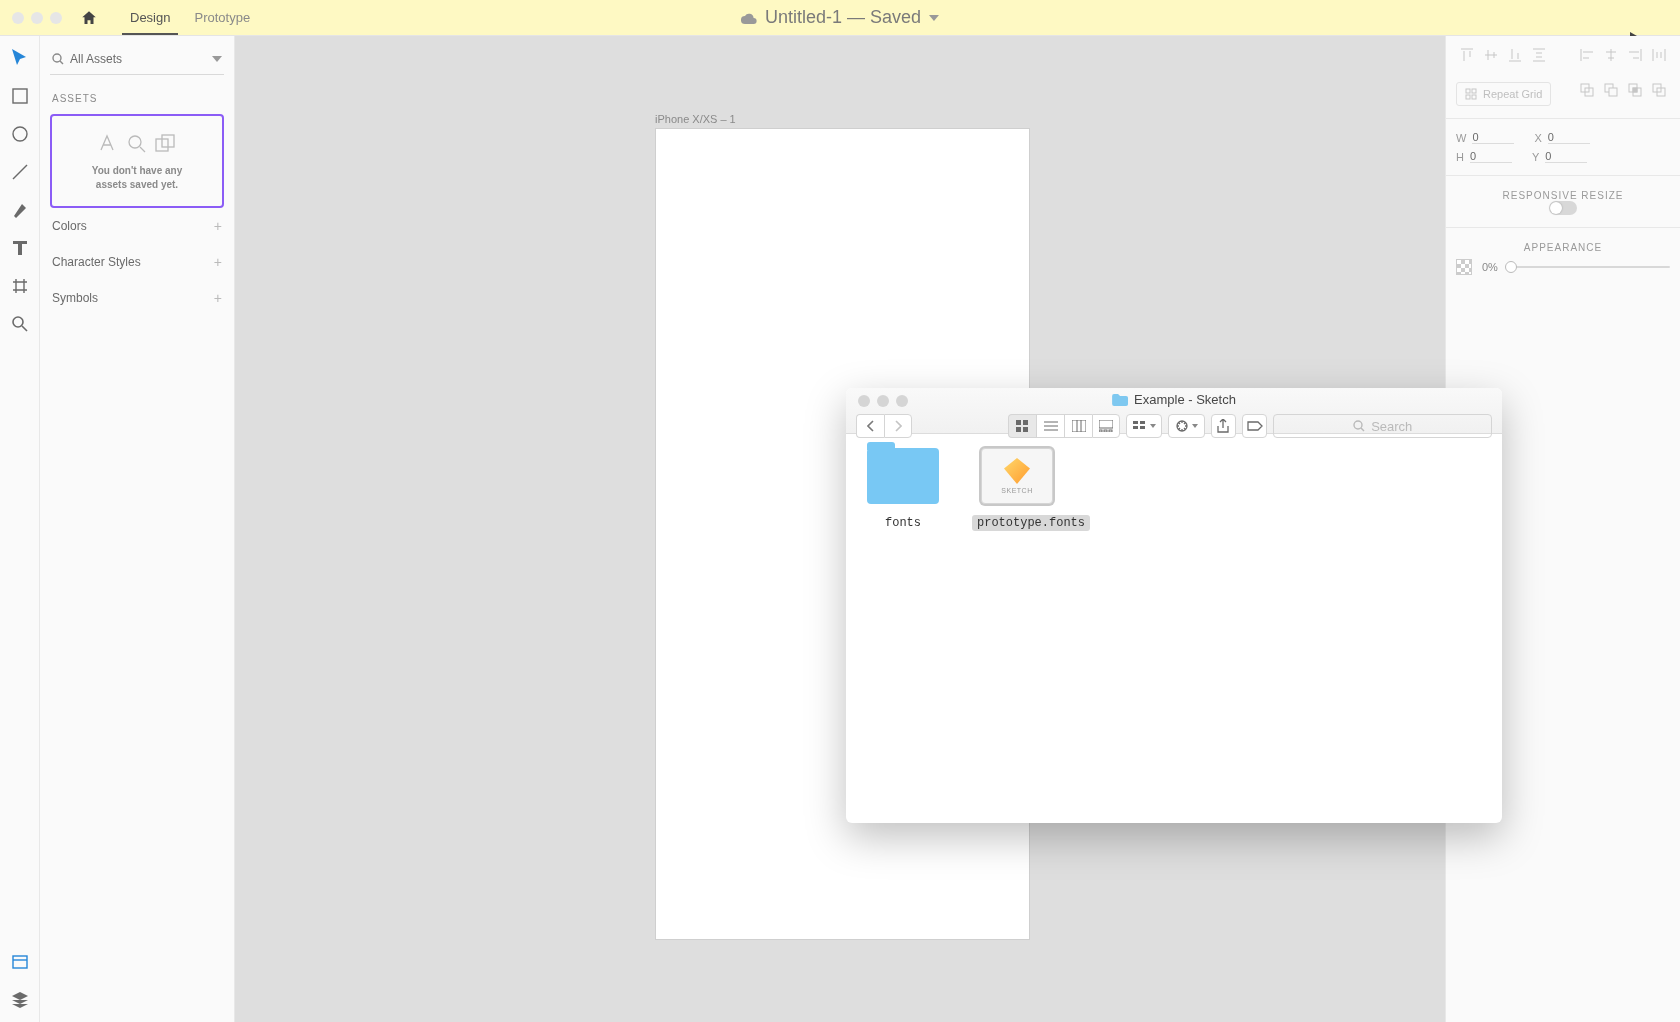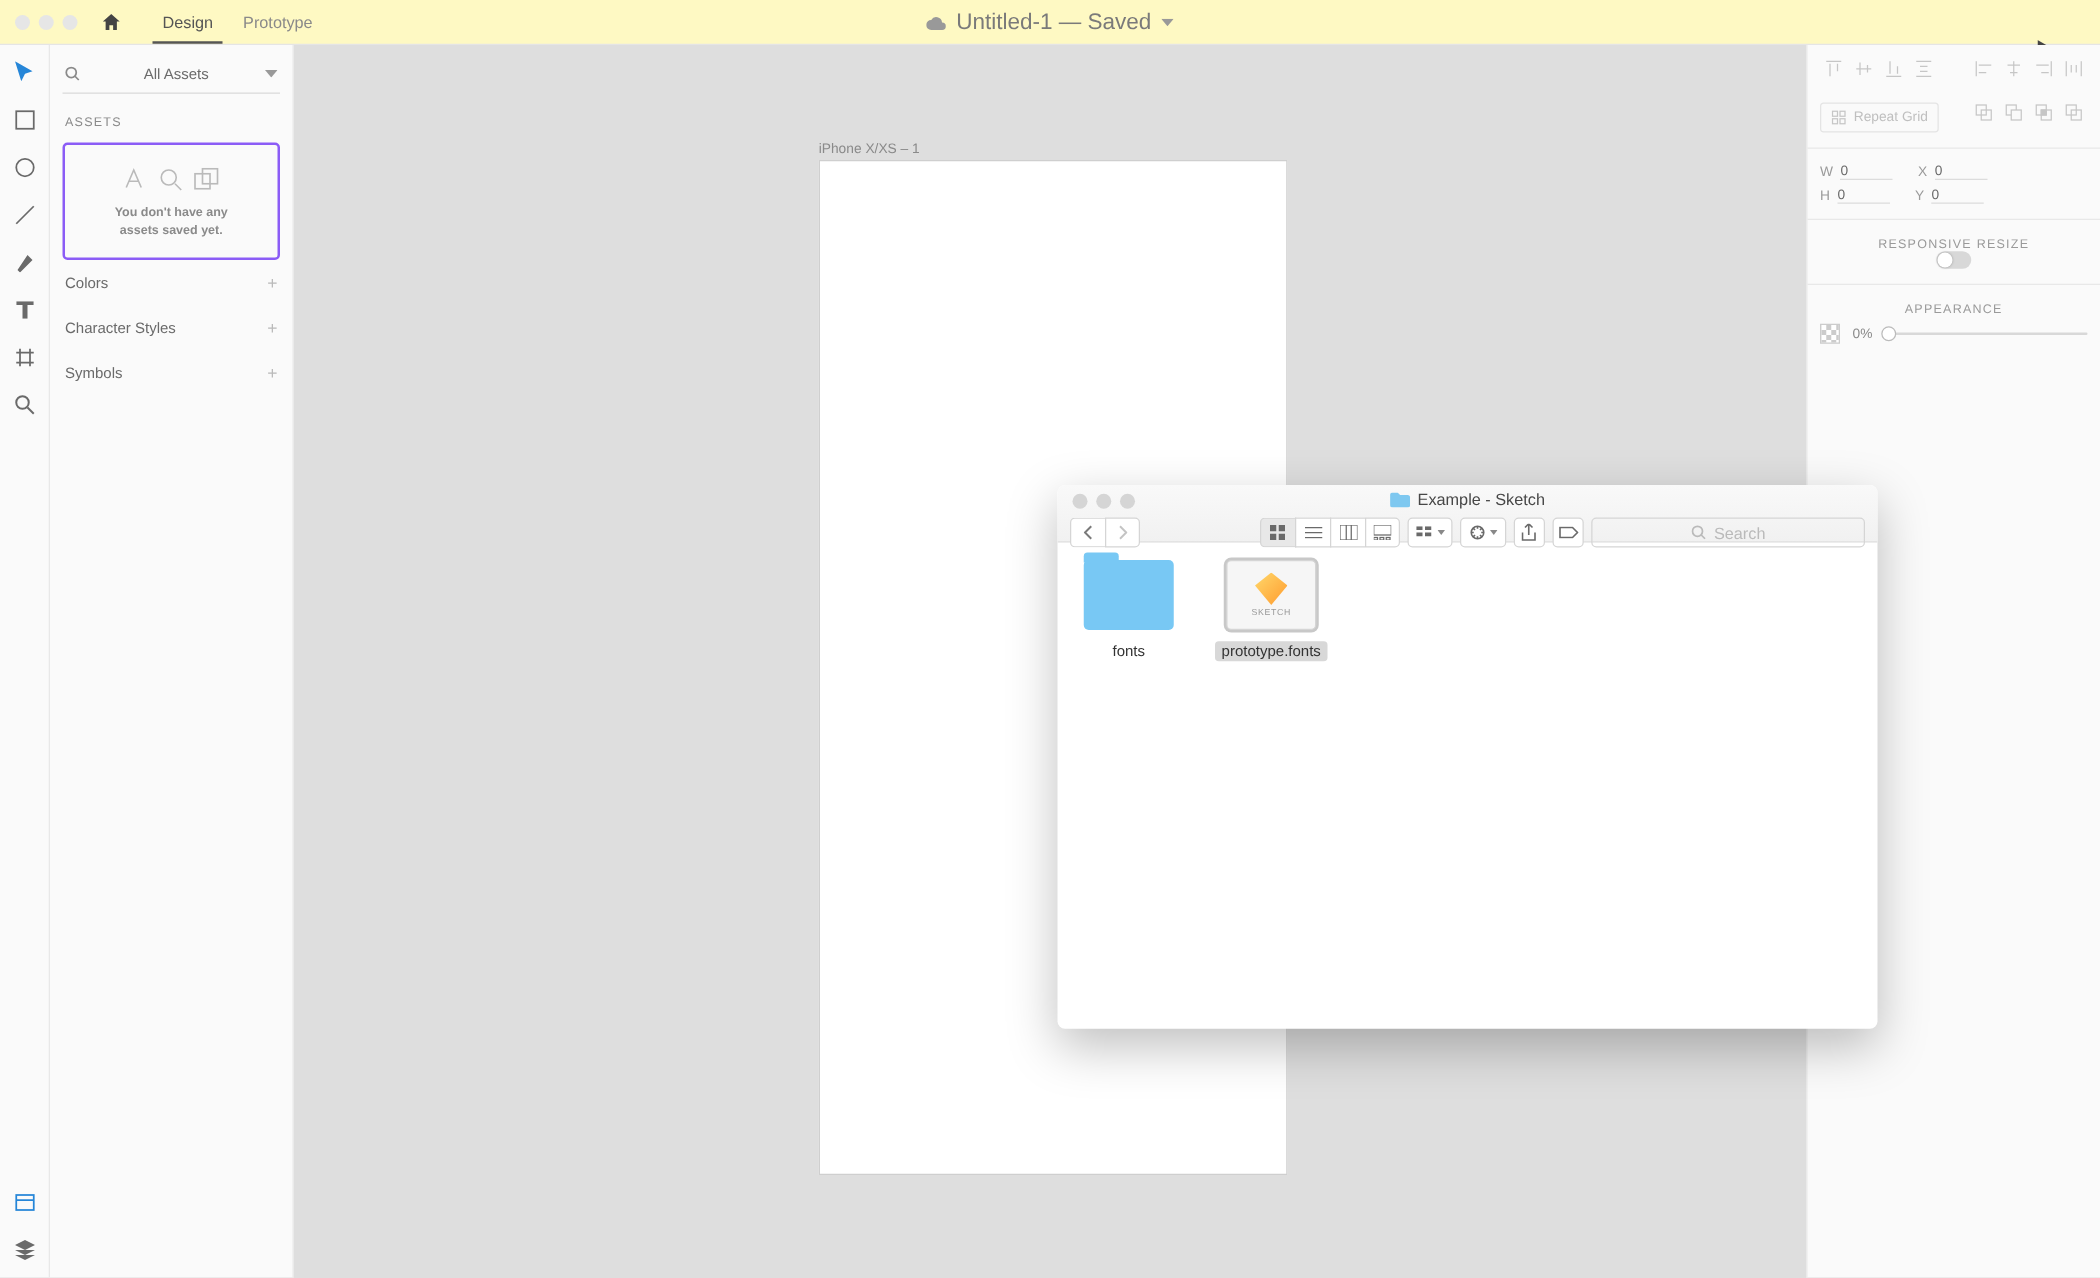--- a/index.html
+++ b/index.html
@@ -20,21 +20,21 @@
 .share-btn { background:#2596ec; color:#fff; font-size:12px; font-weight:600; padding:5px 16px; border-radius:14px; }
 
 
 .lefttools { position:absolute; top:36px; left:0; width:40px; bottom:0; background:#fafafa; border-right:1px solid #e8e8e8; display:flex; flex-direction:column; align-items:center; padding-top:12px; gap:18px; }
 .lefttools .tool { width:20px; height:20px; display:flex; align-items:center; justify-content:center; color:#6a6a6a; }
 .lefttools .spacer { flex:1; }
 
 
 .leftpanel { position:absolute; top:36px; left:40px; width:195px; bottom:0; background:#fafafa; border-right:1px solid #e8e8e8; padding:12px 10px; }
 .assets-search { display:flex; align-items:center; gap:6px; border-bottom:1px solid #d9d9d9; padding:4px 2px 8px; }
-.assets-search span { font-size:12px; color:#6a6a6a;margin-left:45px; }
+.assets-search span { font-size:12px; color:#6a6a6a; }
 .section-hdr { font-size:10px; letter-spacing:1px; color:#8a8a8a; margin:18px 2px 10px; }
 .assets-empty { border:2px solid #8b5cf6; border-radius:4px; padding:18px 8px 14px; text-align:center; }
 .assets-empty .icons { display:flex; justify-content:center; gap:8px; color:#b8b8b8; margin-bottom:10px; }
 .assets-empty p { font-size:10px; color:#8a8a8a; font-weight:600; line-height:1.4; }
 .panel-row { display:flex; justify-content:space-between; align-items:center; font-size:12px; color:#6a6a6a; padding:10px 2px;text-align:right; }
 .panel-row .plus { color:#bababa; font-size:14px; }
 .artboard-label { position:absolute; left:655px; top:113px; font-size:11px; color:#8a8a8a; }
 .artboard { position:absolute; left:655px; top:128px; width:375px; height:812px; background:#fff; border:1px solid #cfcfcf; }
 
 
@@ -79,21 +79,21 @@
 .finder-sidebar .fs-hdr { font-weight:600; color:#6a6a6a; }
 .finder-content { flex:1; padding:14px 12px; display:flex; align-items:flex-start; gap:24px; }
 .fitem { width:90px; text-align:center; }
 .fitem .thumb { width:72px; height:56px; margin:0 auto 8px; border-radius:4px; position:relative; }
 .folder-thumb { background:#78c8f4; border-radius:3px; }
 .folder-thumb::before { content:""; position:absolute; top:-6px; left:0; width:28px; height:8px; background:#78c8f4; border-radius:3px 3px 0 0; }
 .sketch-thumb { background:#fff; border:1px solid #d5d5d5; display:flex; flex-direction:column; align-items:center; justify-content:center; }
 .sketch-thumb::before { content:""; width:26px; height:26px; background:linear-gradient(135deg,#ffd86b,#ff9b2e); clip-path:polygon(50% 0,100% 40%,50% 100%,0 40%); }
 .sketch-thumb::after { content:"SKETCH"; font-size:7px; color:#999; margin-top:3px; letter-spacing:.5px; }
 .fitem.selected .thumb { box-shadow:0 0 0 2px #c8c8c8; background:#f6f6f6; border-radius:4px; }
-.fitem .fname { font-size:12px; color:#333; display:inline-block; padding:1px 5px; border-radius:3px; }
+.fitem .fname { font-size:12px; color:#333; display:inline-block; padding:1px 5px; border-radius:3px;font-family:Liberation Mono, monospace; }
 .fitem.selected .fname { background:#d8d8d8; }
 
 svg { display:block; }
 </style>
 </head>
 <body>
 
 <div class="topbar">
   <div class="traffic">
     <span></span>

